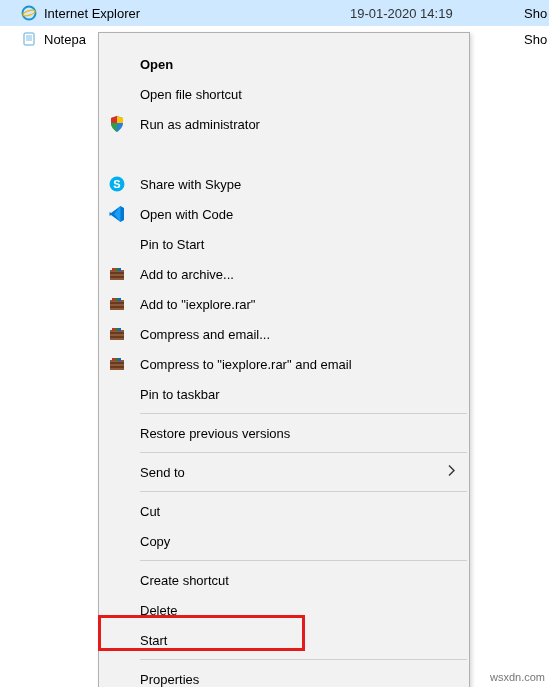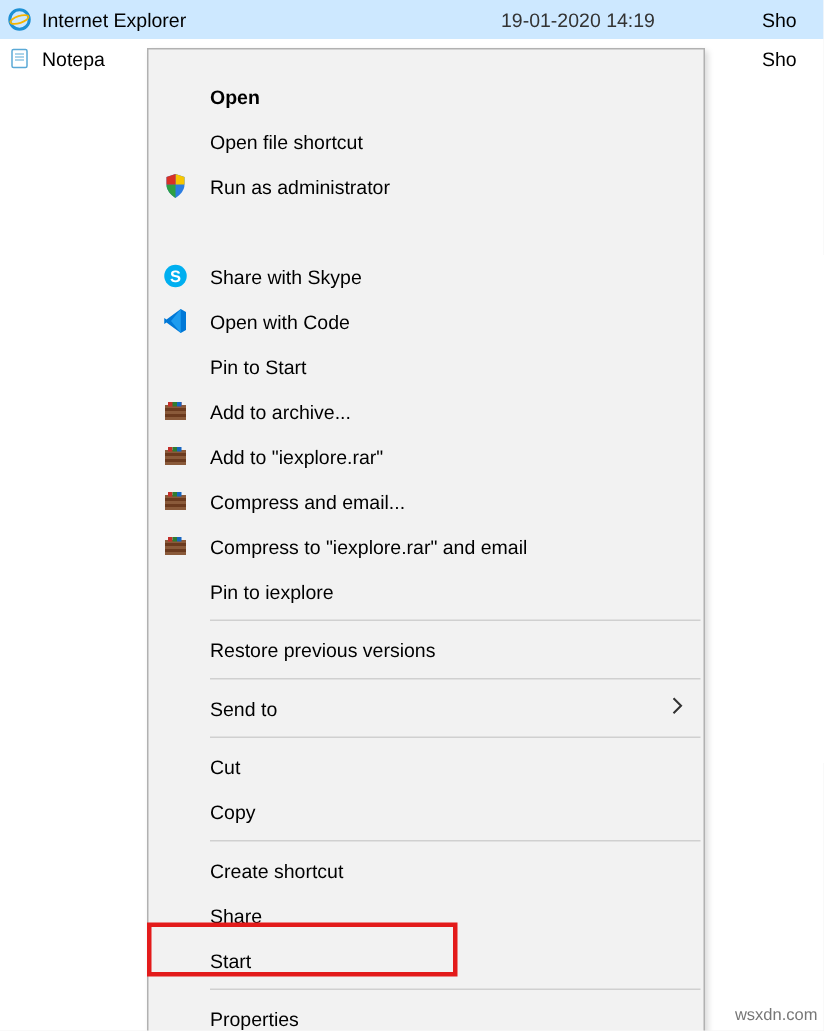--- a/index.html
+++ b/index.html
@@ -12,21 +12,21 @@
       overflow: hidden;
       position: relative;
     }
     .file-list {
       width: 100%;
     }
     .file-row {
       display: flex;
       align-items: center;
       height: 26px;
-      padding: 0 4px;
+      padding: 0 20px;
       gap: 6px;
     }
     .file-row.selected {
       background: #cde8ff;
     }
     .file-icon {
       width: 18px;
       height: 18px;
       flex-shrink: 0;
       display: flex;
@@ -235,21 +235,21 @@
         <rect x="2" y="13" width="14" height="2" fill="#8a5a3a"></rect>
         <path d="M4 3 L7 3 L7 6 L4 6 Z" fill="#c4302b"></path>
         <path d="M7 3 L10 3 L10 6 L7 6 Z" fill="#2e7d32"></path>
         <path d="M10 3 L13 3 L13 6 L10 6 Z" fill="#1565c0"></path>
       </svg>
     </span>
     <span class="menu-label">Compress to "iexplore.rar" and email</span>
   </div>
   <div class="menu-item">
     <span class="menu-icon"></span>
-    <span class="menu-label">Pin to iexplore</span>
+    <span class="menu-label">Pin to taskbar</span>
   </div>
 
   <div class="menu-sep"></div>
 
   <div class="menu-item">
     <span class="menu-icon"></span>
     <span class="menu-label">Restore previous versions</span>
   </div>
 
   <div class="menu-sep"></div>
@@ -276,21 +276,21 @@
   </div>
 
   <div class="menu-sep"></div>
 
   <div class="menu-item">
     <span class="menu-icon"></span>
     <span class="menu-label">Create shortcut</span>
   </div>
   <div class="menu-item">
     <span class="menu-icon"></span>
-    <span class="menu-label">Share</span>
+    <span class="menu-label">Delete</span>
   </div>
   <div class="menu-item">
     <span class="menu-icon"></span>
     <span class="menu-label">Start</span>
   </div>
 
   <div class="menu-sep"></div>
 
   <div class="menu-item">
     <span class="menu-icon"></span>

